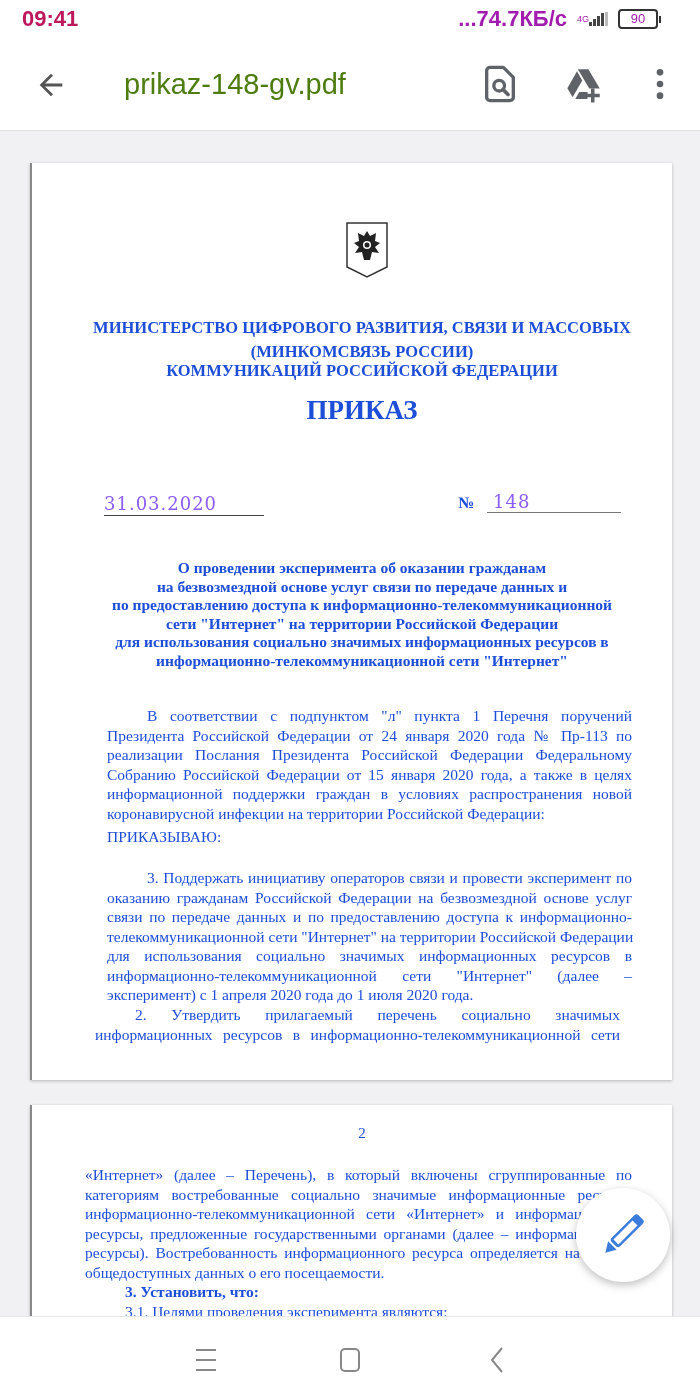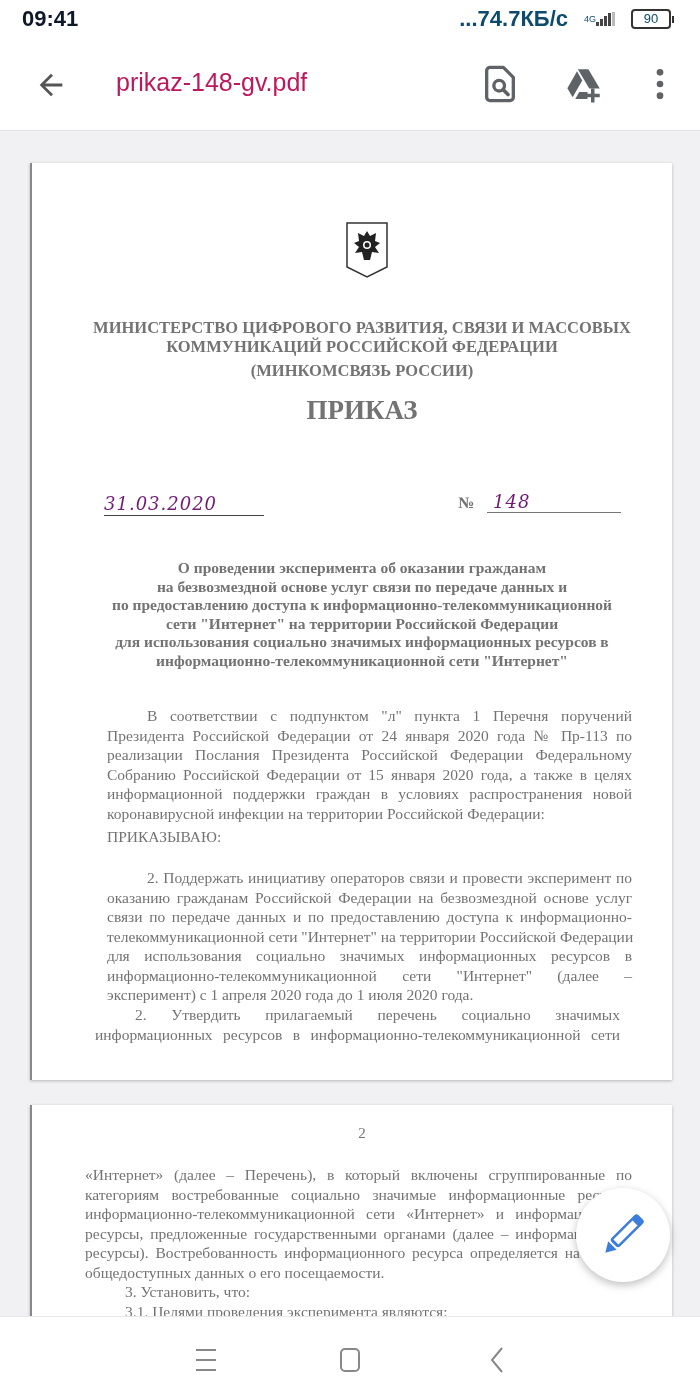--- a/index.html
+++ b/index.html
@@ -1,39 +1,39 @@
 <!DOCTYPE html>
 <html><head>
 <meta charset="utf-8">
 <style>
   html, body { margin:0; padding:0; }
   body { width:700px; height:1400px; overflow:hidden; background:#f1f1f3; position:relative; font-family:"Liberation Sans", sans-serif; }
   .statusbar { position:absolute; left:0; top:0; width:700px; height:40px; background:#fff; color:#222; }
-  .statusbar .time { position:absolute; left:22px; top:6px; font-size:22px; font-weight:bold; color:#0f172a; }
-  .statusbar .right { position:absolute; right:26px; top:6px; display:flex; align-items:center; gap:16px; font-size:22px; color:#0c4a6e; font-weight:bold; }
+  .statusbar .time { position:absolute; left:22px; top:6px; font-size:22px; font-weight:bold; color:#be185d; }
+  .statusbar .right { position:absolute; right:39px; top:6px; display:flex; align-items:center; gap:10px; font-size:22px; color:#a21caf; font-weight:bold; }
   .signal { display:flex; align-items:center; font-size:9px; line-height:9px; font-weight:normal; }
   .bars { display:flex; align-items:flex-end; gap:1px; height:14px; }
   .bars i { display:block; width:3px; background:#444; }
   .battery { display:flex; align-items:center; }
   .battery .body { border:2px solid #333; border-radius:4px; width:36px; height:16px; font-size:13px; line-height:16px; text-align:center; font-weight:normal; background:#fff; }
   .battery .tip { width:2px; height:7px; background:#333; margin-left:1px; }
 
   .appbar { position:absolute; left:0; top:40px; width:700px; height:90px; background:#fff; border-bottom:1px solid #e2e2e4; }
   .appbar .back { position:absolute; left:34px; top:28px; width:34px; height:34px; cursor:pointer; }
-  .appbar .title { position:absolute; left:116px; top:28px; font-size:25px; color:#be185d; }
+  .appbar .title { position:absolute; left:124px; top:28px; font-size:29px; color:#4d7c0f; }
   .appbar .act { position:absolute; top:24px; width:40px; height:40px; cursor:pointer; }
 
   .page { position:absolute; background:#fff; box-shadow:0 1px 3px rgba(0,0,0,.25); border-left:2px solid #888; }
-  .doc { position:absolute; font-family:"Liberation Serif", serif; color:#737373; }
+  .doc { position:absolute; font-family:"Liberation Serif", serif; color:#1d4ed8; }
   .center { text-align:center; }
   .bold { font-weight:bold; }
   .just { text-align:justify; text-align-last:justify; }
   .last { text-align:justify; text-align-last:left; }
   .line { font-size:15.5px; line-height:19.5px; white-space:nowrap; }
-  .hand { font-family:"DejaVu Serif", serif; font-style:italic; font-size:18px; color:#701a75; letter-spacing:1px; }
+  .hand { font-family:"DejaVu Serif", serif; font-size:18px; color:#8b5cf6; letter-spacing:1px; }
 
   .fab { position:absolute; left:576px; top:1188px; width:94px; height:94px; border-radius:50%; background:#fff; box-shadow:0 3px 8px rgba(0,0,0,.25); cursor:pointer; }
   .navbar { position:absolute; left:0; top:1316px; width:700px; height:84px; background:#fff; border-top:1px solid #e8e8ea; }
   .navbtn { position:absolute; top:26px; width:40px; height:34px; cursor:pointer; }
 </style>
 </head>
 <body>
 
 <div class="statusbar">
   <span class="time">09:41</span>
@@ -91,22 +91,22 @@
   <div style="position:absolute; left:313px; top:58px; width:44px; height:58px;">
     <svg width="44" height="58" viewBox="0 0 44 58">
         <path d="M2 2h40v44l-20 10L2 46z" fill="#fff" stroke="#333" stroke-width="1.5"></path>
         <path d="M22 10l3 5 6-3-1 8 5 2-5 4 4 6-7-1-2 8h-6l-2-8-7 1 4-6-5-4 5-2-1-8 6 3z" fill="#222"></path>
         <circle cx="22" cy="24" r="4" fill="#fff"></circle>
         <circle cx="22" cy="24" r="2.5" fill="#222"></circle>
       </svg>
   </div>
   <div class="doc center bold" style="left:40px; width:580px; top:155px; font-size:16.5px; line-height:19px;">
     <div>МИНИСТЕРСТВО ЦИФРОВОГО РАЗВИТИЯ, СВЯЗИ И МАССОВЫХ</div>
+    <div style="margin-top:5px;">(МИНКОМСВЯЗЬ РОССИИ)</div>
     <div>КОММУНИКАЦИЙ РОССИЙСКОЙ ФЕДЕРАЦИИ</div>
-    <div style="margin-top:5px;">(МИНКОМСВЯЗЬ РОССИИ)</div>
   </div>
   <div class="doc center bold" style="left:40px; width:580px; top:232px; font-size:27px;">ПРИКАЗ</div>
 
   <div class="doc hand" style="left:72px; top:330px; width:160px; border-bottom:1px solid #444; padding-bottom:1px;">31.03.2020</div>
   <div class="doc" style="left:426px; top:331px; font-size:16px; font-weight:bold;">№</div>
   <div class="doc hand" style="left:455px; top:328px; width:128px; border-bottom:1.5px solid #777; padding-left:6px;">148</div>
 
   <div class="doc center bold" style="left:50px; width:560px; top:396px; font-size:15.5px; line-height:18.5px;">
     <div>О проведении эксперимента об оказании гражданам</div>
     <div>на безвозмездной основе услуг связи по передаче данных и</div>
@@ -121,21 +121,21 @@
     <div class="line just">Президента Российской Федерации от 24 января 2020 года № Пр-113 по</div>
     <div class="line just">реализации Послания Президента Российской Федерации Федеральному</div>
     <div class="line just">Собранию Российской Федерации от 15 января 2020 года, а также в целях</div>
     <div class="line just">информационной поддержки граждан в условиях распространения новой</div>
     <div class="line last">коронавирусной инфекции на территории Российской Федерации:</div>
   </div>
 
   <div class="doc line" style="left:75px; top:664px;">ПРИКАЗЫВАЮ:</div>
 
   <div class="doc" style="left:75px; width:525px; top:705px;">
-    <div class="line just" style="padding-left:40px;">2. Поддержать инициативу операторов связи и провести эксперимент по</div>
+    <div class="line just" style="padding-left:40px;">3. Поддержать инициативу операторов связи и провести эксперимент по</div>
     <div class="line just">оказанию гражданам Российской Федерации на безвозмездной основе услуг</div>
     <div class="line just">связи по передаче данных и по предоставлению доступа к информационно-</div>
     <div class="line just">телекоммуникационной сети "Интернет" на территории Российской Федерации</div>
     <div class="line just">для использования социально значимых информационных ресурсов в</div>
     <div class="line just">информационно-телекоммуникационной сети "Интернет" (далее –</div>
     <div class="line last">эксперимент) с 1 апреля 2020 года до 1 июля 2020 года.</div>
   </div>
   <div class="doc" style="left:63px; width:525px; top:842px;">
     <div class="line just" style="padding-left:40px;">2. Утвердить прилагаемый перечень социально значимых</div>
     <div class="line just">информационных ресурсов в информационно-телекоммуникационной сети</div>
@@ -144,21 +144,21 @@
 
 <div class="page" style="left:30px; top:1105px; width:640px; height:260px;">
   <div class="doc center" style="left:0; width:660px; top:20px; font-size:15px;">2</div>
   <div class="doc" style="left:53px; width:547px; top:60px;">
     <div class="line just">«Интернет» (далее – Перечень), в который включены сгруппированные по</div>
     <div class="line just">категориям востребованные социально значимые информационные ресурсы</div>
     <div class="line just">информационно-телекоммуникационной сети «Интернет» и информационные</div>
     <div class="line just">ресурсы, предложенные государственными органами (далее – информационные</div>
     <div class="line just">ресурсы). Востребованность информационного ресурса определяется на основе</div>
     <div class="line last">общедоступных данных о его посещаемости.</div>
-    <div class="line" style="padding-left:40px;">3. Установить, что:</div>
+    <div class="line" style="padding-left:40px;font-weight:bold;">3. Установить, что:</div>
     <div class="line" style="padding-left:40px;">3.1. Целями проведения эксперимента являются:</div>
     <div class="line just">обеспечение комфортного получения гражданами на безвозмездной</div>
   </div>
 </div>
 
 <div class="fab">
   <svg width="94" height="94" viewBox="0 0 94 94">
     <g transform="rotate(45 47 47)">
       <rect x="41" y="22" width="12" height="38" rx="3" fill="#3b7ddd"></rect>
       <rect x="43.5" y="30" width="7" height="27" fill="#fff"></rect>

